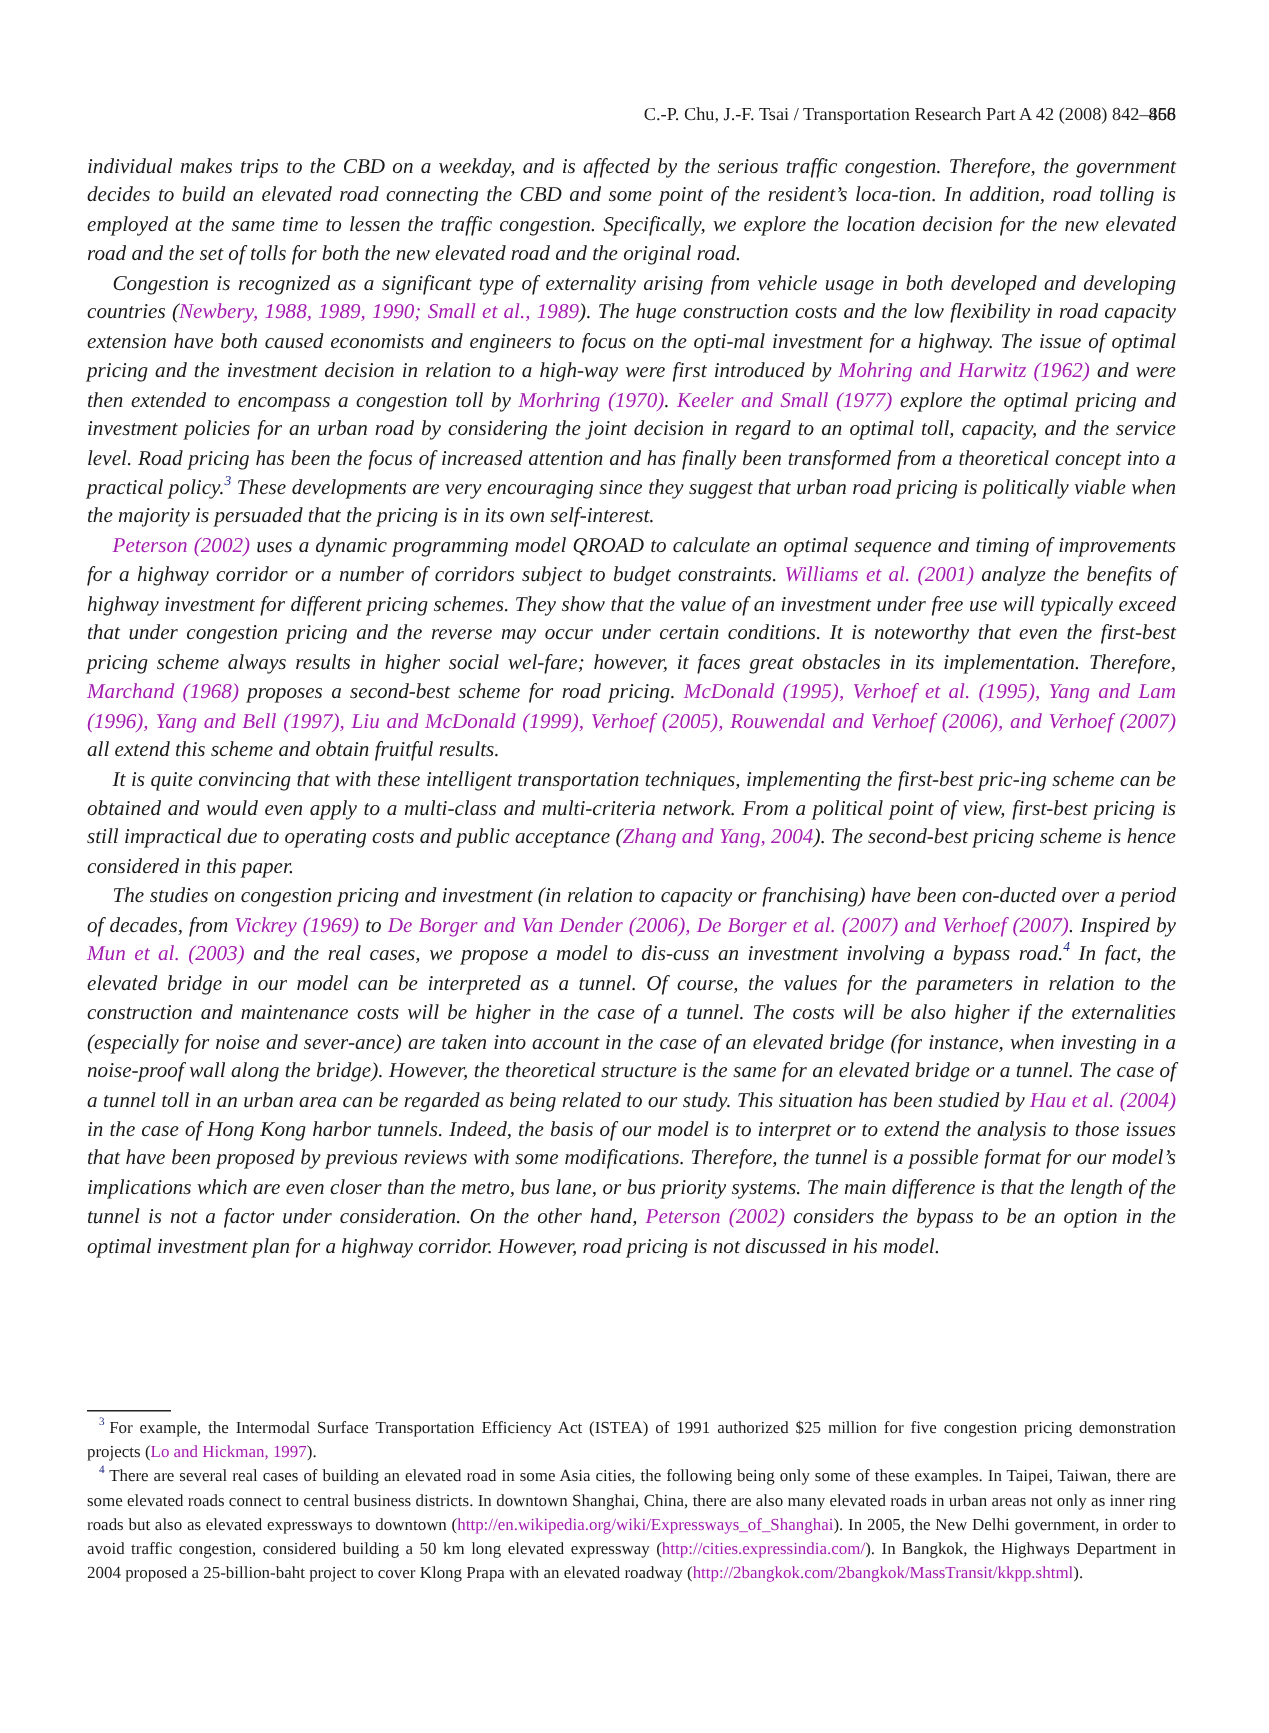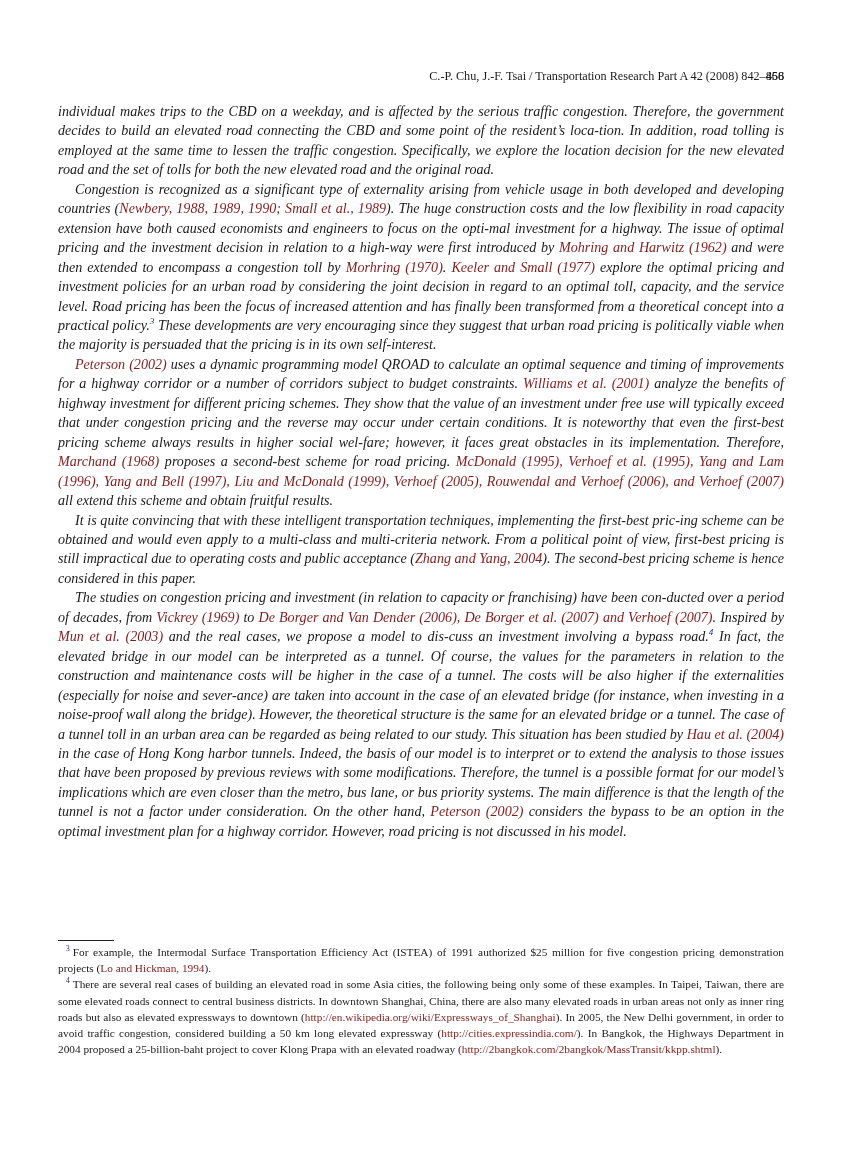--- a/index.html
+++ b/index.html
@@ -14,21 +14,21 @@
   .header .running { position: absolute; left: 0; right: 0; text-align: right; }
   .header .pagenum { position: absolute; right: 0; top: 0; }
   .body {
     position: absolute; top: 102px; left: 58px; width: 726px;
     font-size: 14.1px; line-height: 19.45px; text-align: justify;
     hyphens: none;
     font-style: italic;
   }
   .body p { margin: 0; }
   .body p.indent { text-indent: 17px; }
-  a.ref, span.ref { color: #7f1d1d; text-decoration: none; }
+  a.ref, span.ref { color: #a21caf; text-decoration: none; }
   sup { font-size: 9px; line-height: 0; vertical-align: 6px; }
   .fn-rule {
     position: absolute; top: 940px; left: 58px; width: 56px; height: 1px; background: #222;
   }
   .footnotes {
     position: absolute; top: 944px; left: 58px; width: 726px;
     font-size: 11.3px; line-height: 16.2px; text-align: justify;
   }
   .footnotes p { margin: 0; text-indent: 8px; }
   .footnotes sup { font-size: 7.5px; vertical-align: 5px; margin-right: 3px; }
@@ -44,15 +44,15 @@
 <div class="body" id="body-text">
     <p><span>individual makes trips to the CBD on a weekday, and is affected by the serious traffic congestion. Therefore, the government decides to build an elevated road connecting the CBD and some point of the resident’s loca-tion. In addition, road tolling is employed at the same time to lessen the traffic congestion. Specifically, we explore the location decision for the new elevated road and the set of tolls for both the new elevated road and the original road.</span></p>
     <p class="indent"><span>Congestion is recognized as a significant type of externality arising from vehicle usage in both developed and developing countries (</span><a class="ref">Newbery, 1988, 1989, 1990; Small et al., 1989</a><span>). The huge construction costs and the low flexibility in road capacity extension have both caused economists and engineers to focus on the opti-mal investment for a highway. The issue of optimal pricing and the investment decision in relation to a high-way were first introduced by </span><a class="ref">Mohring and Harwitz (1962)</a><span> and were then extended to encompass a congestion toll by </span><a class="ref">Morhring (1970)</a><span>. </span><a class="ref">Keeler and Small (1977)</a><span> explore the optimal pricing and investment policies for an urban road by considering the joint decision in regard to an optimal toll, capacity, and the service level. Road pricing has been the focus of increased attention and has finally been transformed from a theoretical concept into a practical policy.</span><sup class="ref" style="color: rgb(31, 42, 134);">3</sup><span> These developments are very encouraging since they suggest that urban road pricing is politically viable when the majority is persuaded that the pricing is in its own self-interest.</span></p>
     <p class="indent"><a class="ref">Peterson (2002)</a><span> uses a dynamic programming model QROAD to calculate an optimal sequence and timing of improvements for a highway corridor or a number of corridors subject to budget constraints. </span><a class="ref">Williams et al. (2001)</a><span> analyze the benefits of highway investment for different pricing schemes. They show that the value of an investment under free use will typically exceed that under congestion pricing and the reverse may occur under certain conditions. It is noteworthy that even the first-best pricing scheme always results in higher social wel-fare; however, it faces great obstacles in its implementation. Therefore, </span><a class="ref">Marchand (1968)</a><span> proposes a second-best scheme for road pricing. </span><a class="ref">McDonald (1995), Verhoef et al. (1995), Yang and Lam (1996), Yang and Bell (1997), Liu and McDonald (1999), Verhoef (2005), Rouwendal and Verhoef (2006), and Verhoef (2007)</a><span> all extend this scheme and obtain fruitful results.</span></p>
     <p class="indent"><span>It is quite convincing that with these intelligent transportation techniques, implementing the first-best pric-ing scheme can be obtained and would even apply to a multi-class and multi-criteria network. From a political point of view, first-best pricing is still impractical due to operating costs and public acceptance (</span><a class="ref">Zhang and Yang, 2004</a><span>). The second-best pricing scheme is hence considered in this paper.</span></p>
     <p class="indent"><span>The studies on congestion pricing and investment (in relation to capacity or franchising) have been con-ducted over a period of decades, from </span><a class="ref">Vickrey (1969)</a><span> to </span><a class="ref">De Borger and Van Dender (2006), De Borger et al. (2007) and Verhoef (2007)</a><span>. Inspired by </span><a class="ref">Mun et al. (2003)</a><span> and the real cases, we propose a model to dis-cuss an investment involving a bypass road.</span><sup class="ref" style="color: rgb(31, 42, 134);">4</sup><span> In fact, the elevated bridge in our model can be interpreted as a tunnel. Of course, the values for the parameters in relation to the construction and maintenance costs will be higher in the case of a tunnel. The costs will be also higher if the externalities (especially for noise and sever-ance) are taken into account in the case of an elevated bridge (for instance, when investing in a noise-proof wall along the bridge). However, the theoretical structure is the same for an elevated bridge or a tunnel. The case of a tunnel toll in an urban area can be regarded as being related to our study. This situation has been studied by </span><a class="ref">Hau et al. (2004)</a><span> in the case of Hong Kong harbor tunnels. Indeed, the basis of our model is to interpret or to extend the analysis to those issues that have been proposed by previous reviews with some modifications. Therefore, the tunnel is a possible format for our model’s implications which are even closer than the metro, bus lane, or bus priority systems. The main difference is that the length of the tunnel is not a factor under consideration. On the other hand, </span><a class="ref">Peterson (2002)</a><span> considers the bypass to be an option in the optimal investment plan for a highway corridor. However, road pricing is not discussed in his model.</span></p>
   </div>
 
 <div class="fn-rule"></div>
 <div class="footnotes" id="footnotes">
-    <p><sup class="ref" style="color: rgb(31, 42, 134);">3</sup><span>For example, the Intermodal Surface Transportation Efficiency Act (ISTEA) of 1991 authorized $25 million for five congestion pricing demonstration projects (</span><a class="ref">Lo and Hickman, 1994</a><span>).</span></p>
+    <p><sup class="ref" style="color: rgb(31, 42, 134);">3</sup><span>For example, the Intermodal Surface Transportation Efficiency Act (ISTEA) of 1991 authorized $25 million for five congestion pricing demonstration projects (</span><a class="ref">Lo and Hickman, 1997</a><span>).</span></p>
     <p><sup class="ref" style="color: rgb(31, 42, 134);">4</sup><span>There are several real cases of building an elevated road in some Asia cities, the following being only some of these examples. In Taipei, Taiwan, there are some elevated roads connect to central business districts. In downtown Shanghai, China, there are also many elevated roads in urban areas not only as inner ring roads but also as elevated expressways to downtown (</span><a class="ref">http://en.wikipedia.org/wiki/Expressways_of_Shanghai</a><span>). In 2005, the New Delhi government, in order to avoid traffic congestion, considered building a 50 km long elevated expressway (</span><a class="ref">http://cities.expressindia.com/</a><span>). In Bangkok, the Highways Department in 2004 proposed a 25-billion-baht project to cover Klong Prapa with an elevated roadway (</span><a class="ref">http://2bangkok.com/2bangkok/MassTransit/kkpp.shtml</a><span>).</span></p>
   </div>
 
 </body></html>

